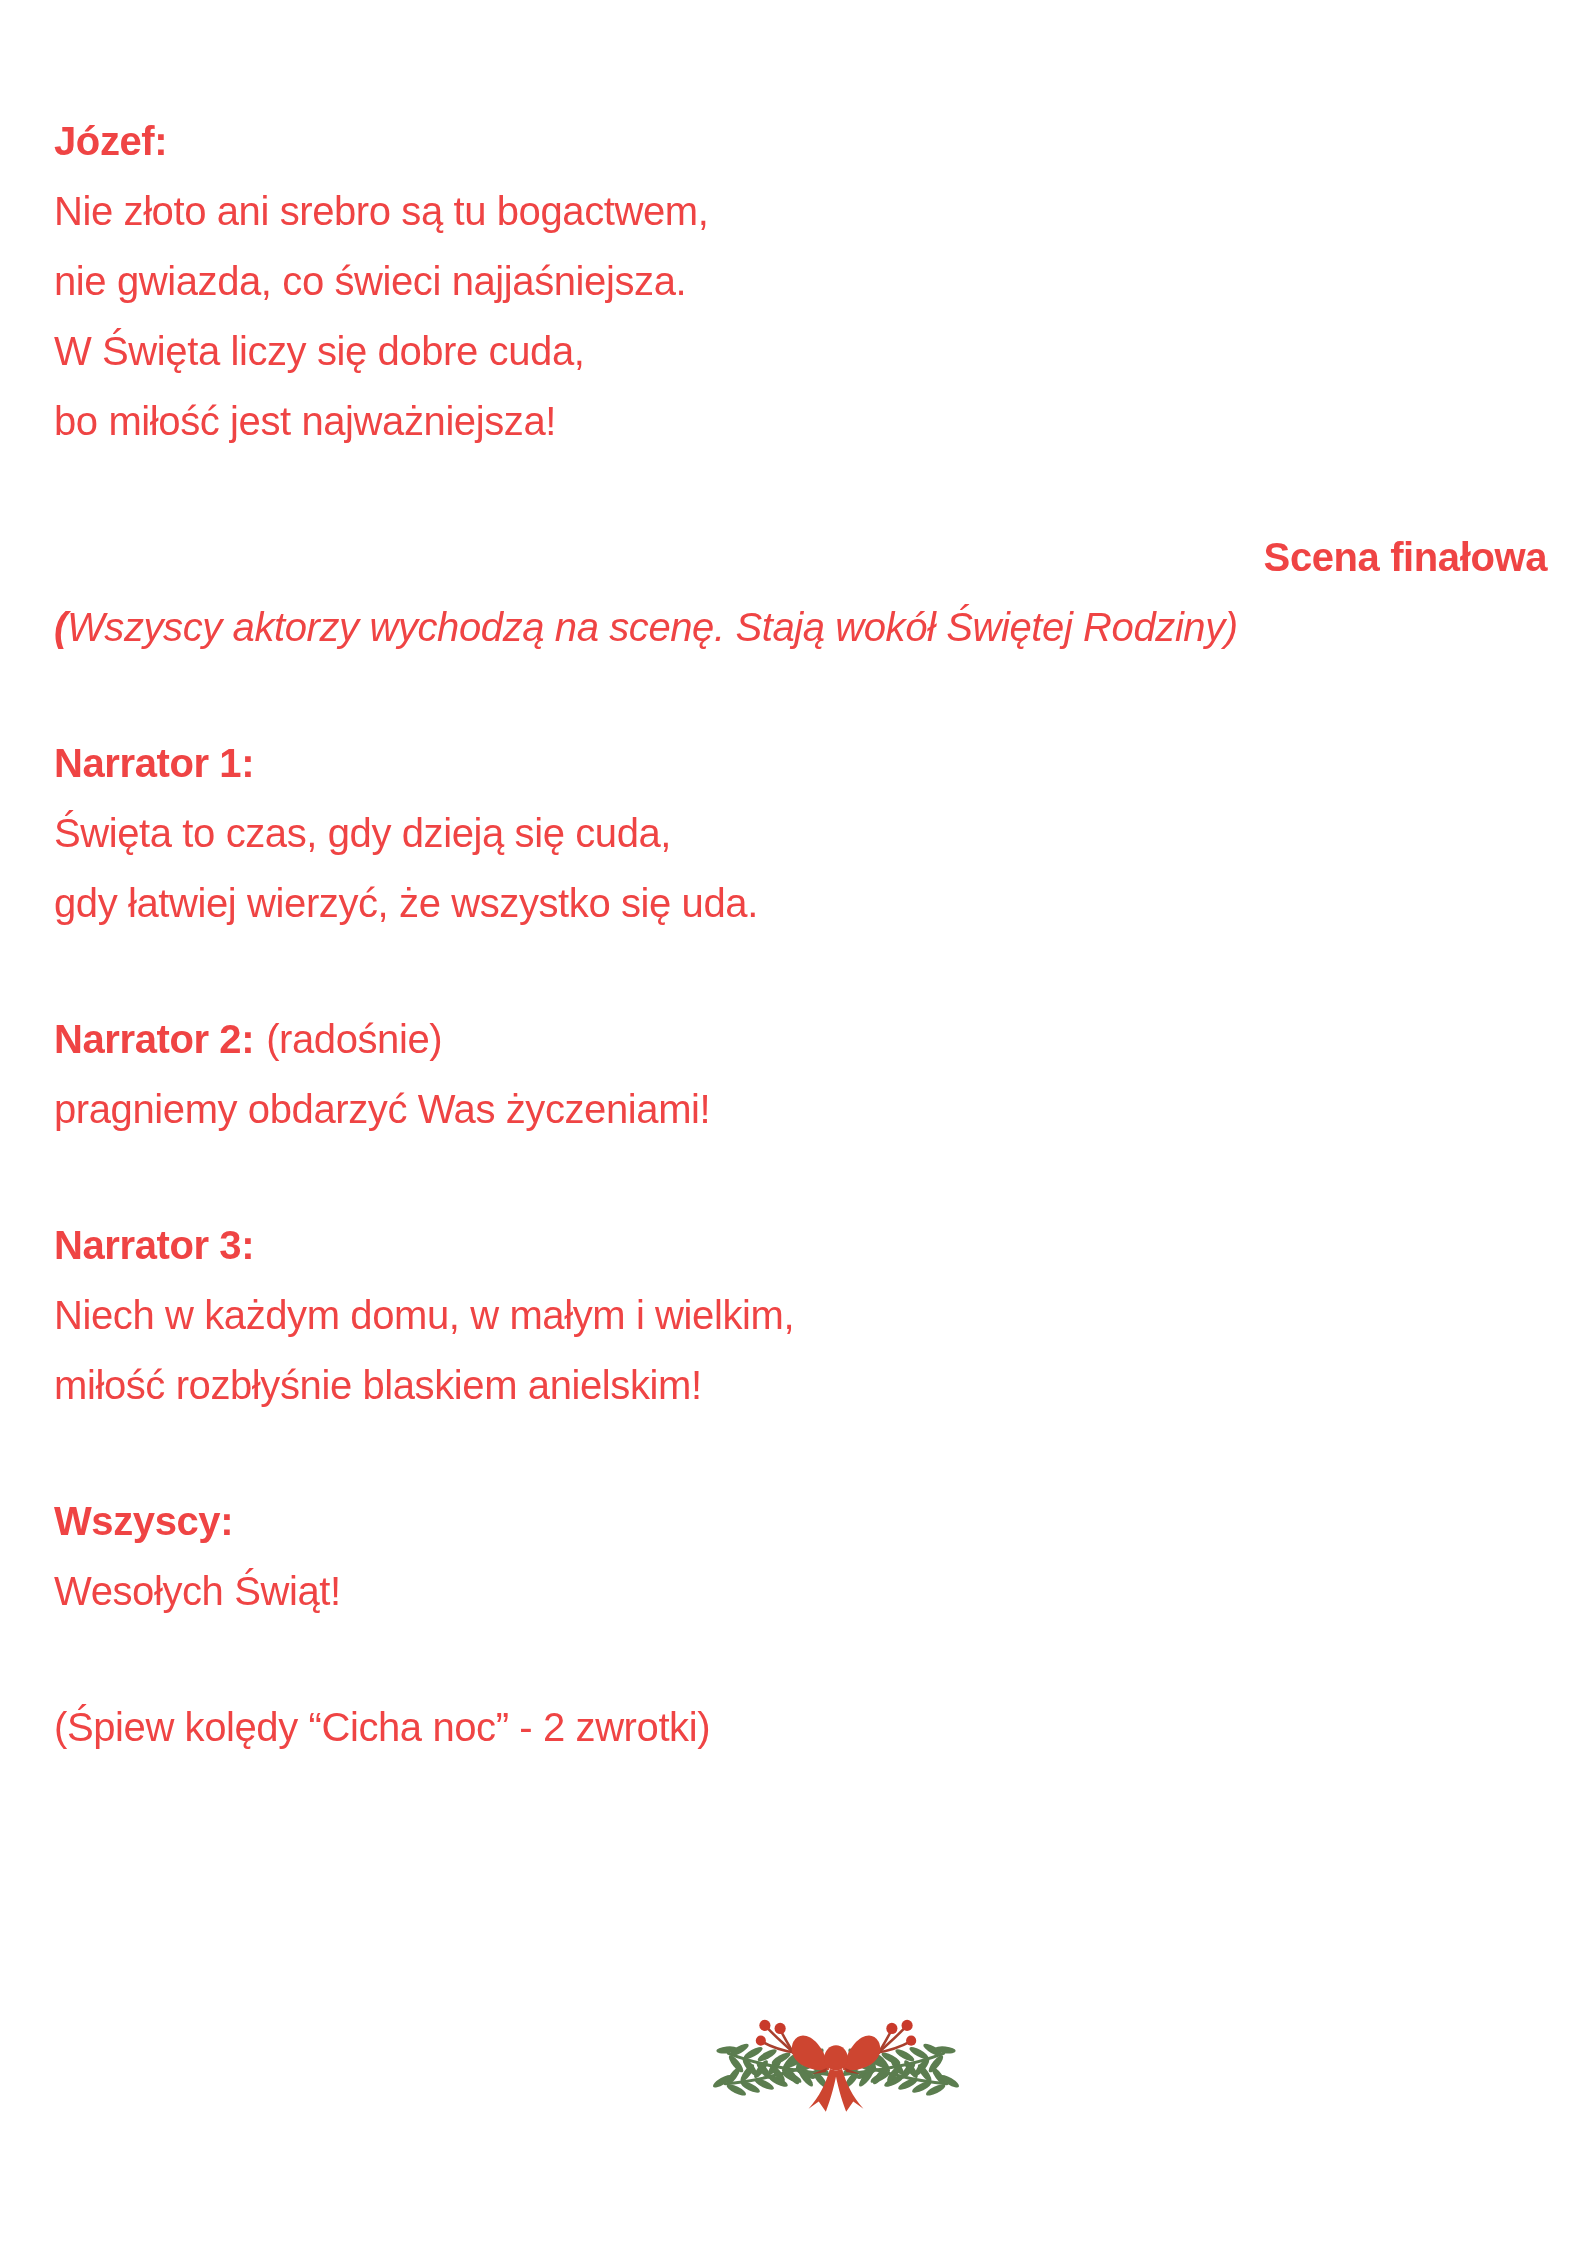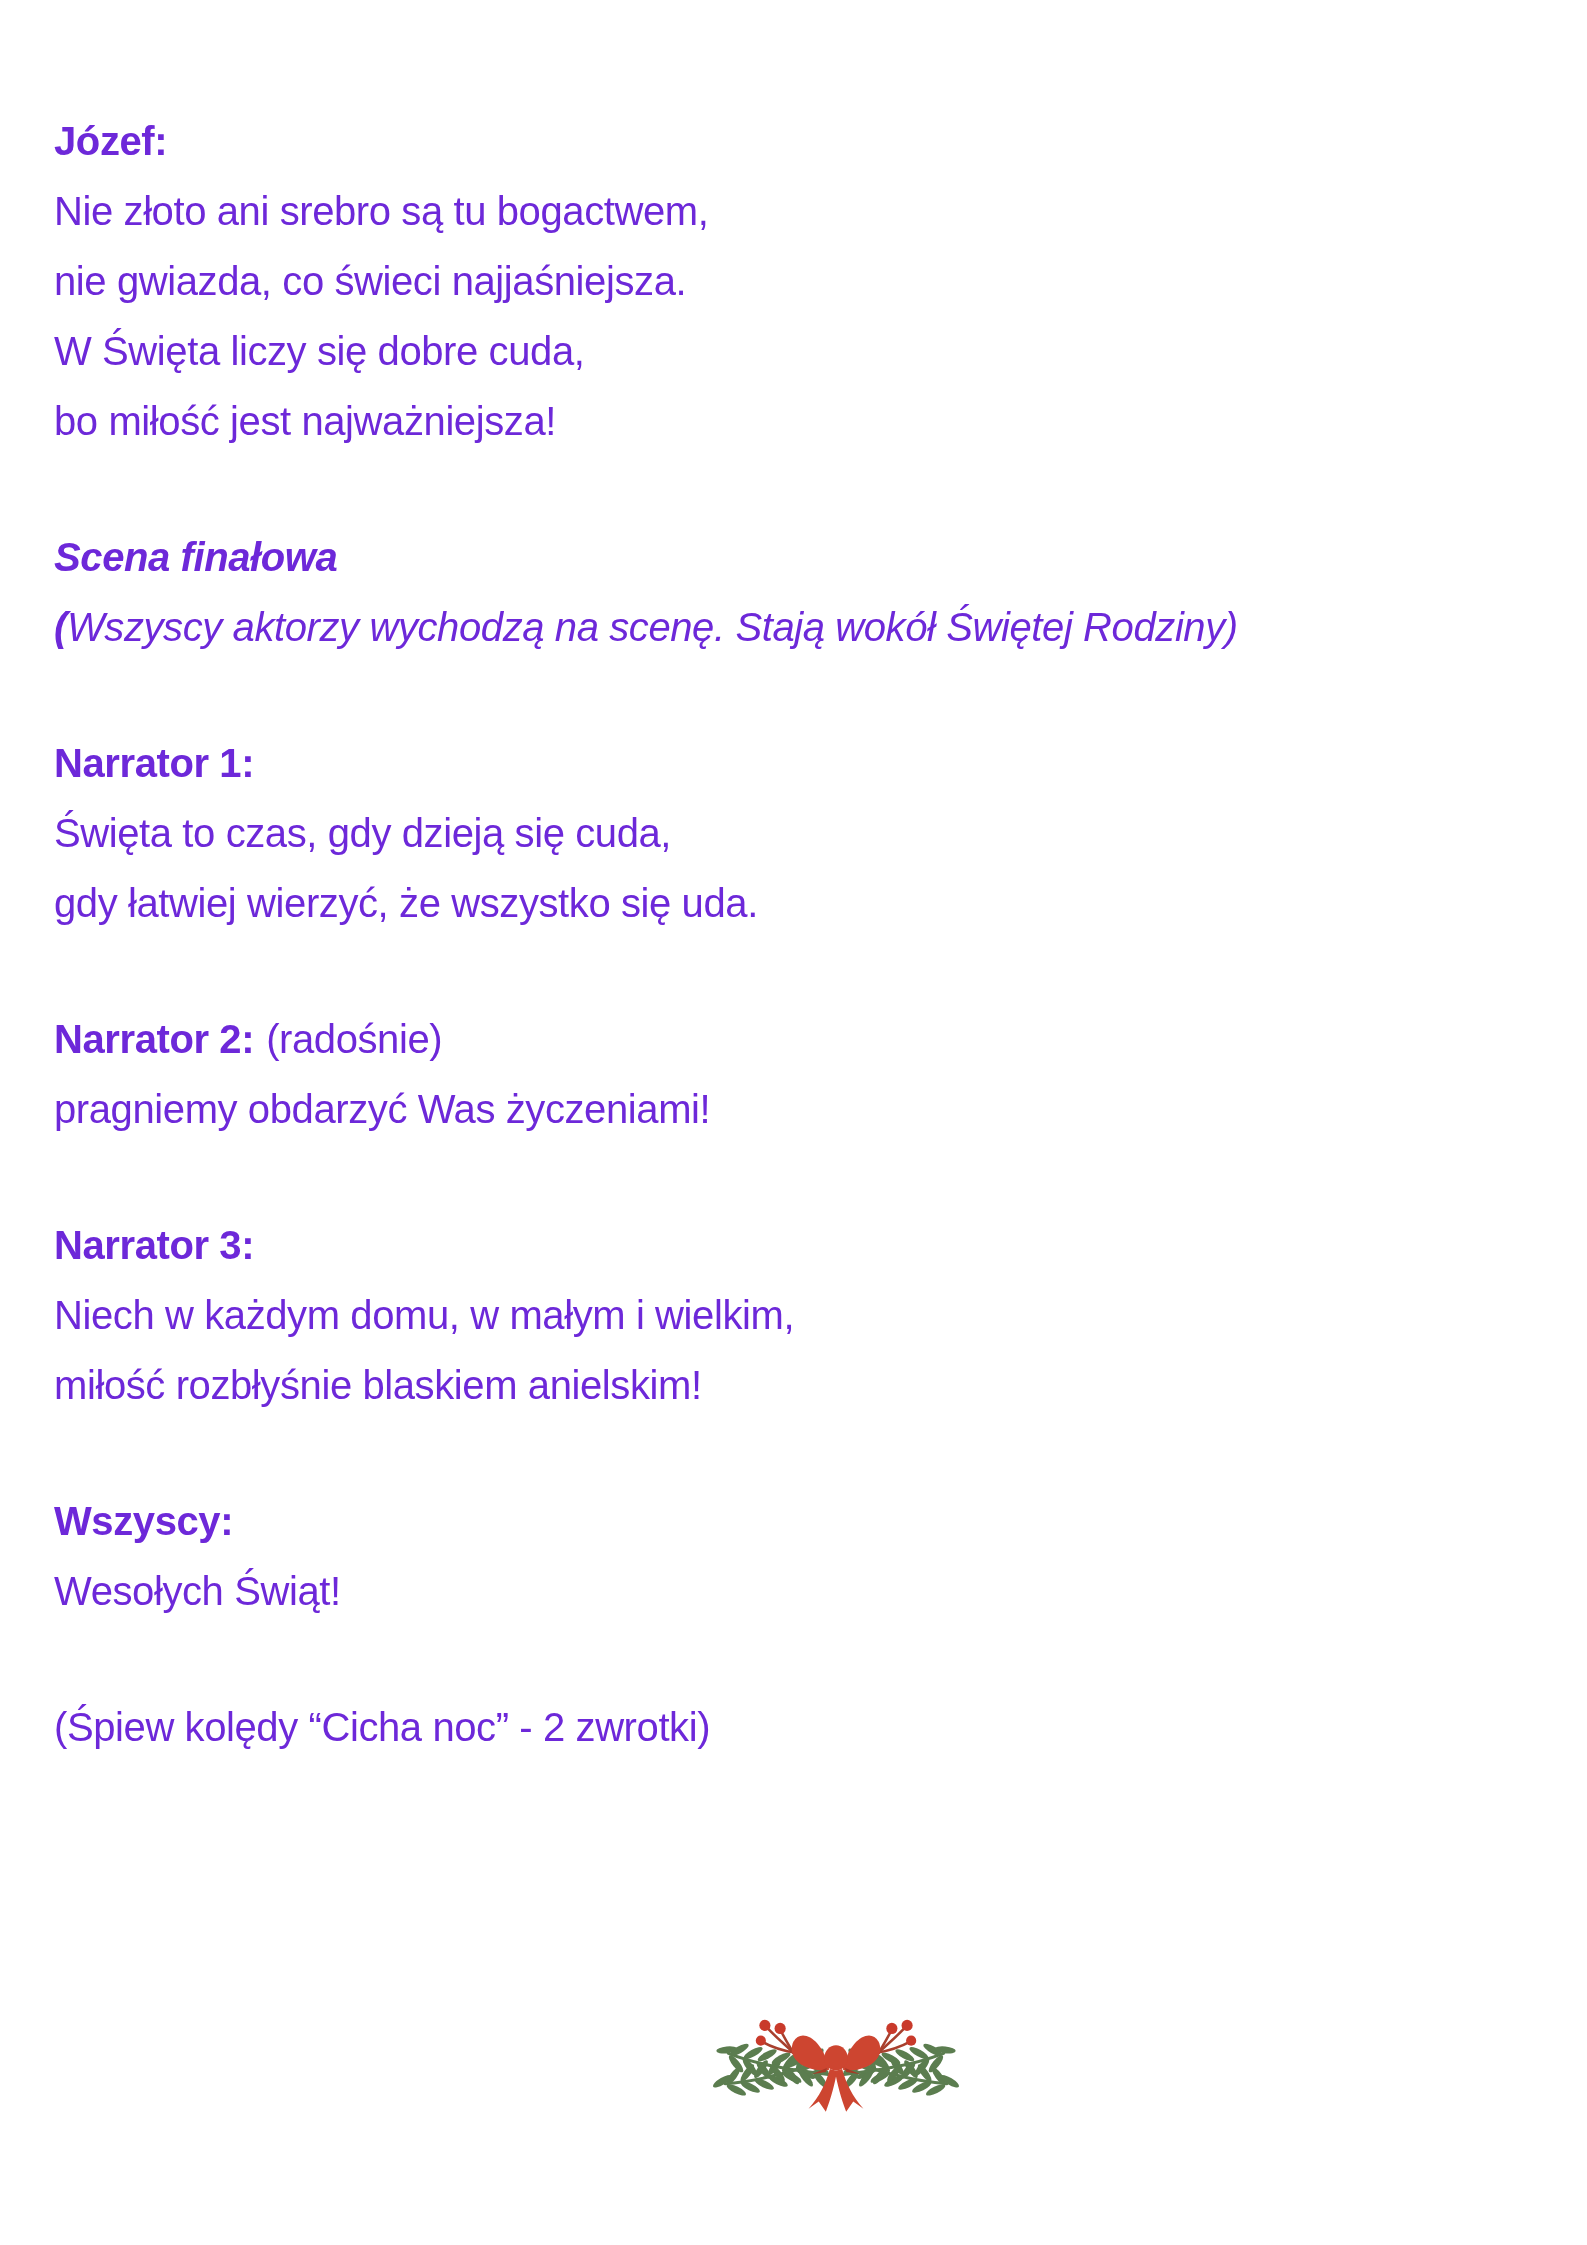--- a/index.html
+++ b/index.html
@@ -5,30 +5,30 @@
   html,body{margin:0;padding:0;background:#ffffff;}
   .page{
     position:relative;
     width:1587px;height:2245px;
     background:#ffffff;
     overflow:hidden;
     font-family:"Liberation Sans",sans-serif;
   }
   .doc{
     position:absolute;left:54px;top:106px;right:40px;
-    color:#6d28d9;
+    color:#ef4444;
     font-size:40px;
     line-height:70px;
     letter-spacing:-0.4px;
   }
   .block{margin:0 0 66px 0;}
   .block:last-child{margin-bottom:0;}
   p.line{margin:0;white-space:nowrap;}
   .speaker,.speaker-inline{font-weight:bold;}
-  .scene-heading{font-weight:bold;font-style:italic;}
+  .scene-heading{font-weight:bold;text-align:right;}
   .stage-direction{font-style:italic;}
   .stage-direction .paren{font-weight:bold;}
   .speaker-note{margin-left:0.30em;}
   .song-note{}
   .ornament{
     position:absolute;
     left:706px;top:2012px;
     width:260px;height:106px;
     overflow:visible;
   }

